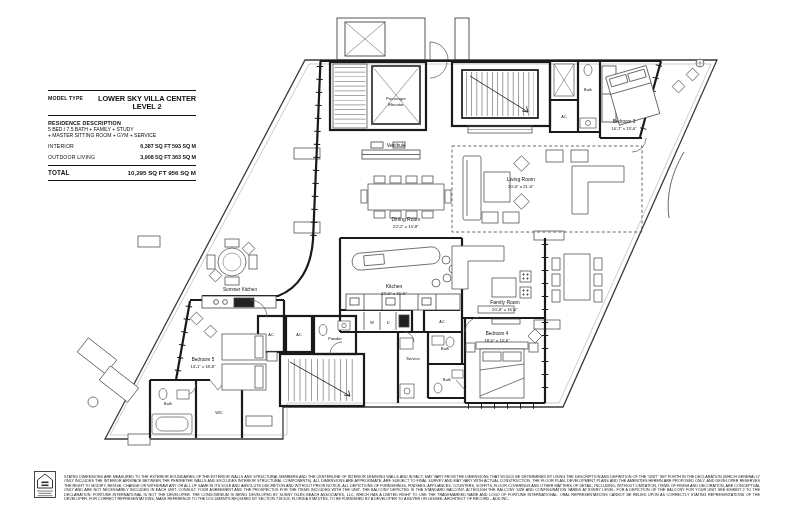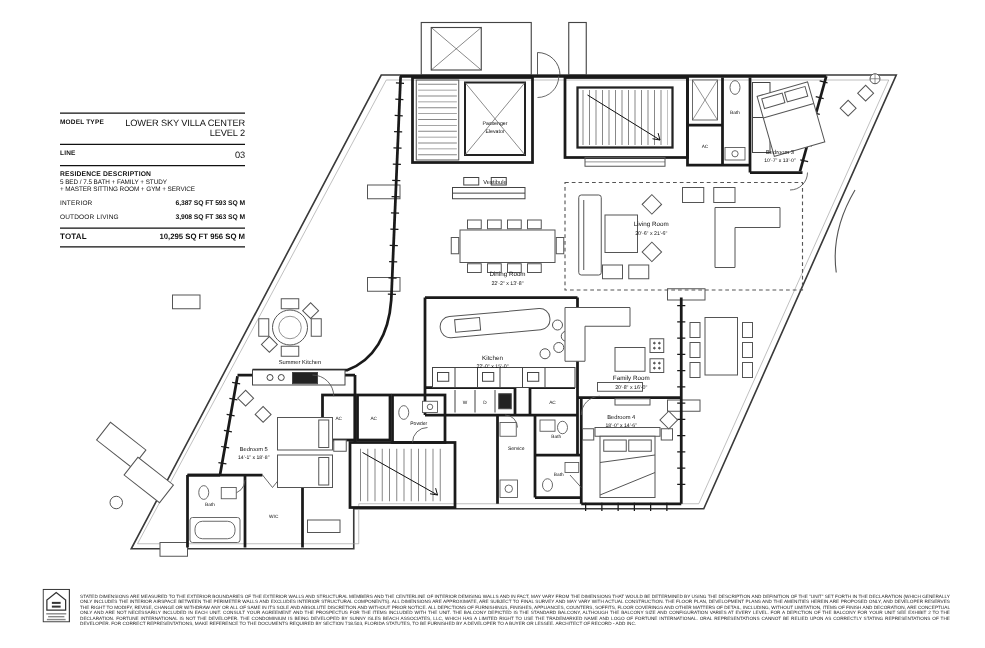--- a/index.html
+++ b/index.html
@@ -8,21 +8,21 @@
   .page{position:absolute;inset:0;background:#fff;}
   svg.plan{position:absolute;left:0;top:0;width:788px;height:518px;}
   svg text{font-family:"Liberation Sans",sans-serif;fill:#111;}
 
   
   .info{position:absolute;left:48px;top:90px;width:148px;}
   .irow{display:flex;justify-content:space-between;align-items:flex-start;
         border-bottom:0.8px solid #111;padding:3.5px 0 4px;}
   .irow.first{border-top:0.8px solid #111;}
   .ilbl{font-size:5.2px;font-weight:bold;letter-spacing:.15px;white-space:nowrap;}
-  .ival{font-size:7.4px;text-align:right;line-height:1.12;letter-spacing:-.1px;white-space:nowrap;}
+  .ival{font-size:7.4px;text-align:center;line-height:1.12;letter-spacing:-.1px;white-space:nowrap;font-weight:bold;}
   .ival .sub{display:block;font-size:4.6px;letter-spacing:0;}
   .desc{padding:4px 0 2px;}
   .desc .ilbl{font-size:5.4px;}
   .desc .dline{font-size:5.1px;line-height:1.25;letter-spacing:-.05px;}
   .mrow{display:flex;justify-content:space-between;padding:2.5px 0;}
   .mrow .ilbl{font-size:5.2px;font-weight:normal;}
   .mrow .mval{font-size:5.4px;font-weight:bold;letter-spacing:-.05px;white-space:nowrap;}
   .trow{display:flex;justify-content:space-between;border-top:0.8px solid #111;
         border-bottom:0.8px solid #111;padding:3.5px 0;margin-top:2px;}
   .trow .ilbl{font-size:6.4px;}
@@ -342,24 +342,20 @@
       <text x="388" y="323.5" font-size="3.8">D</text>
     </g>
   </svg>
 
   <div class="info">
     <div class="irow first">
       <span class="ilbl">MODEL TYPE</span>
       <span class="ival"><span>LOWER SKY VILLA CENTER</span><br>
         <span>LEVEL 2</span></span>
     </div>
-    <div class="irow">
-      <span class="ilbl">LINE</span>
-      <span class="ival">03</span>
-    </div>
     <div class="desc">
       <div class="ilbl">RESIDENCE DESCRIPTION</div>
       <div class="dline">5 BED / 7.5 BATH + FAMILY + STUDY</div>
       <div class="dline">+ MASTER SITTING ROOM + GYM + SERVICE</div>
     </div>
     <div class="mrow">
       <span class="ilbl">INTERIOR</span>
       <span class="mval">6,387 SQ FT 593 SQ M</span>
     </div>
     <div class="mrow">

